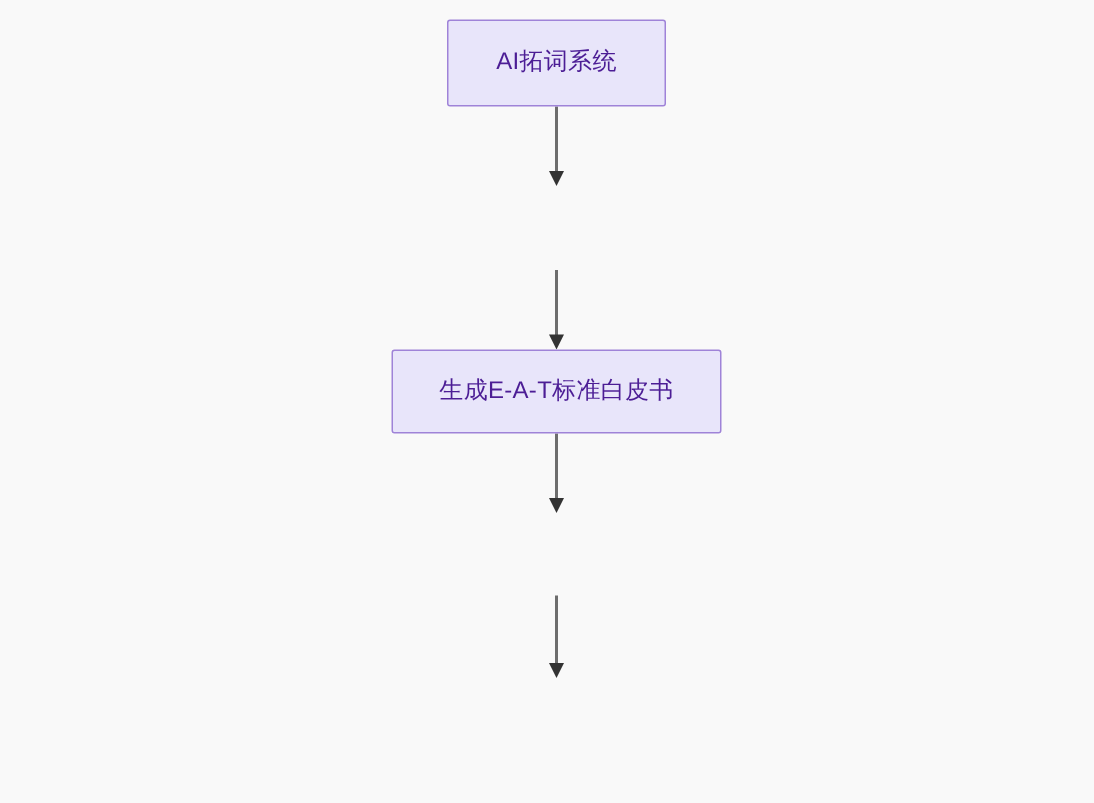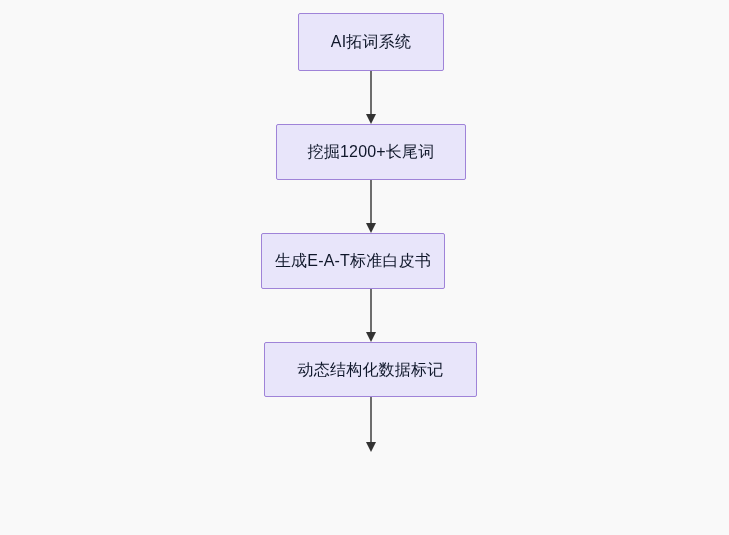--- a/index.html
+++ b/index.html
@@ -20,21 +20,21 @@
   }
   .node {
     position: absolute;
     box-sizing: border-box;
     background: #e8e5fa;
     border: 1.6px solid #9f83d8;
     border-radius: 2px;
     display: flex;
     align-items: center;
     justify-content: center;
-    color: #0f172a;
+    color: #4c1d95;
     font-size: 16px;
     line-height: 1.2;
     letter-spacing: 0.2px;
     white-space: nowrap;
     user-select: none;
   }
   .node-label {
     display: block;
   }
   .edge {
@@ -68,26 +68,20 @@
     <polygon class="edge-head" points="371,342 366,332 376,332"></polygon>
 
     <line class="edge-line" x1="371" y1="397" x2="371" y2="445"></line>
     <polygon class="edge-head" points="371,452 366,442 376,442"></polygon>
   </svg>
 
   <div class="node" style="left:298px; top:13px; width:146px; height:58px;">
     <span class="node-label">AI拓词系统</span>
   </div>
 
-  <div class="node" style="left:276px; top:124px; width:190px; height:56px;">
-    <span class="node-label">挖掘1200+长尾词</span>
-  </div>
 
-  <div class="node" style="left:261px; top:233px; width:184px; height:56px;text-align:right;">
+  <div class="node" style="left:261px; top:233px; width:220px; height:56px;text-align:right;">
     <span class="node-label">生成E-A-T标准白皮书</span>
   </div>
 
-  <div class="node" style="left:264px; top:342px; width:213px; height:55px;">
-    <span class="node-label">动态结构化数据标记</span>
-  </div>
 
 
 </div>
 
 </body></html>

